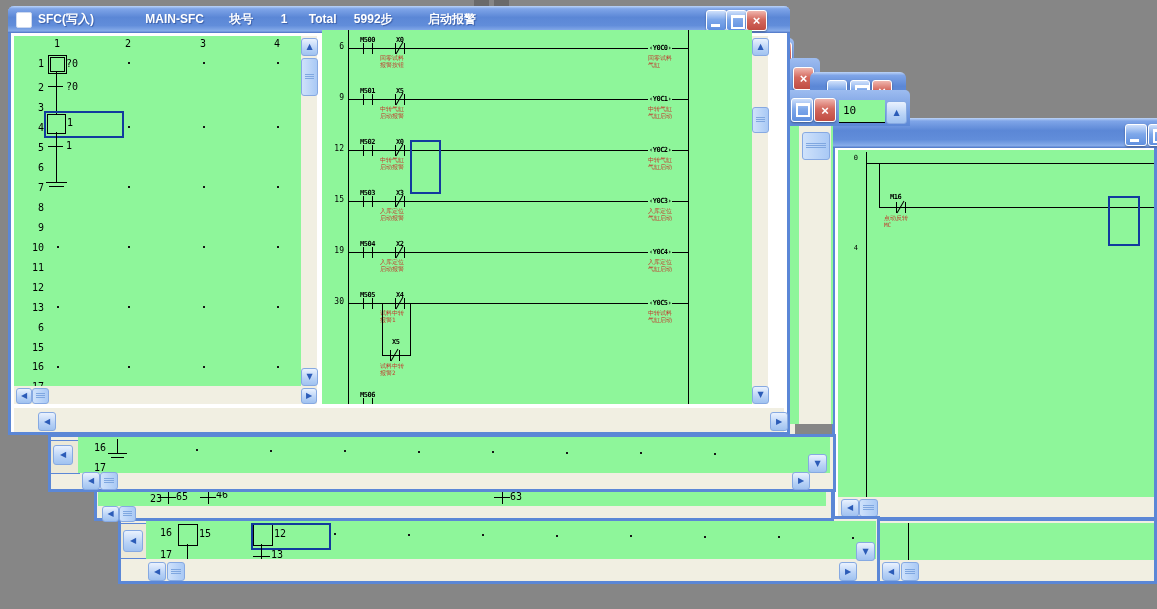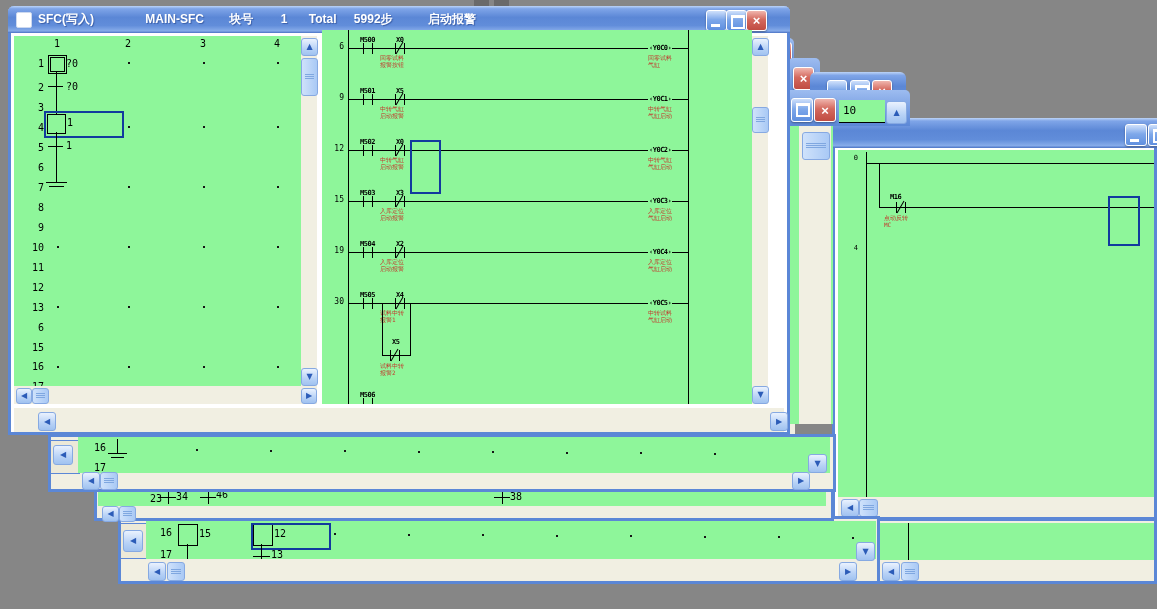--- a/index.html
+++ b/index.html
@@ -169,27 +169,27 @@
     <div class="sb" style="left:738px;top:26px;width:17px;height:17px;">
         <span>▼</span>
       </div>
   </div>
 
   <div class="win trk inset-border" style="left:94px;top:486px;width:740px;height:35px;z-index:12;">
     <div class="abs green" style="left:4px;top:2px;width:728px;height:18px;overflow:hidden;">
       <div class="num" style="left:14px;top:5px;width:14px;margin-left:36px;">23</div>
       <div class="vl" style="left:70px;top:1px;height:15px;"></div>
       <div class="hl" style="left:62px;top:9px;width:16px;"></div>
-      <div class="num" style="left:78px;top:3px;">34</div>
+      <div class="num" style="left:78px;top:3px;">65</div>
       <div class="vl" style="left:110px;top:1px;height:15px;"></div>
       <div class="hl" style="left:102px;top:9px;width:16px;"></div>
       <div class="num" style="left:118px;top:1px;">46</div>
       <div class="vl" style="left:404px;top:1px;height:15px;"></div>
       <div class="hl" style="left:396px;top:9px;width:16px;"></div>
-      <div class="num" style="left:412px;top:3px;">38</div>
+      <div class="num" style="left:412px;top:3px;">63</div>
     </div>
     <div class="sb" style="left:8px;top:20px;width:15px;height:14px;">
         <span>◀</span>
       </div>
     <div class="thumb" style="left:25px;top:20px;width:15px;height:14px;"></div>
   </div>
 
   <div class="win trk inset-border" style="left:48px;top:434px;width:788px;height:58px;z-index:13;">
     <div class="tansq" style="left:2px;top:6px;width:28px;height:32px;"></div>
     <div class="sb" style="left:5px;top:11px;width:18px;height:18px;">

